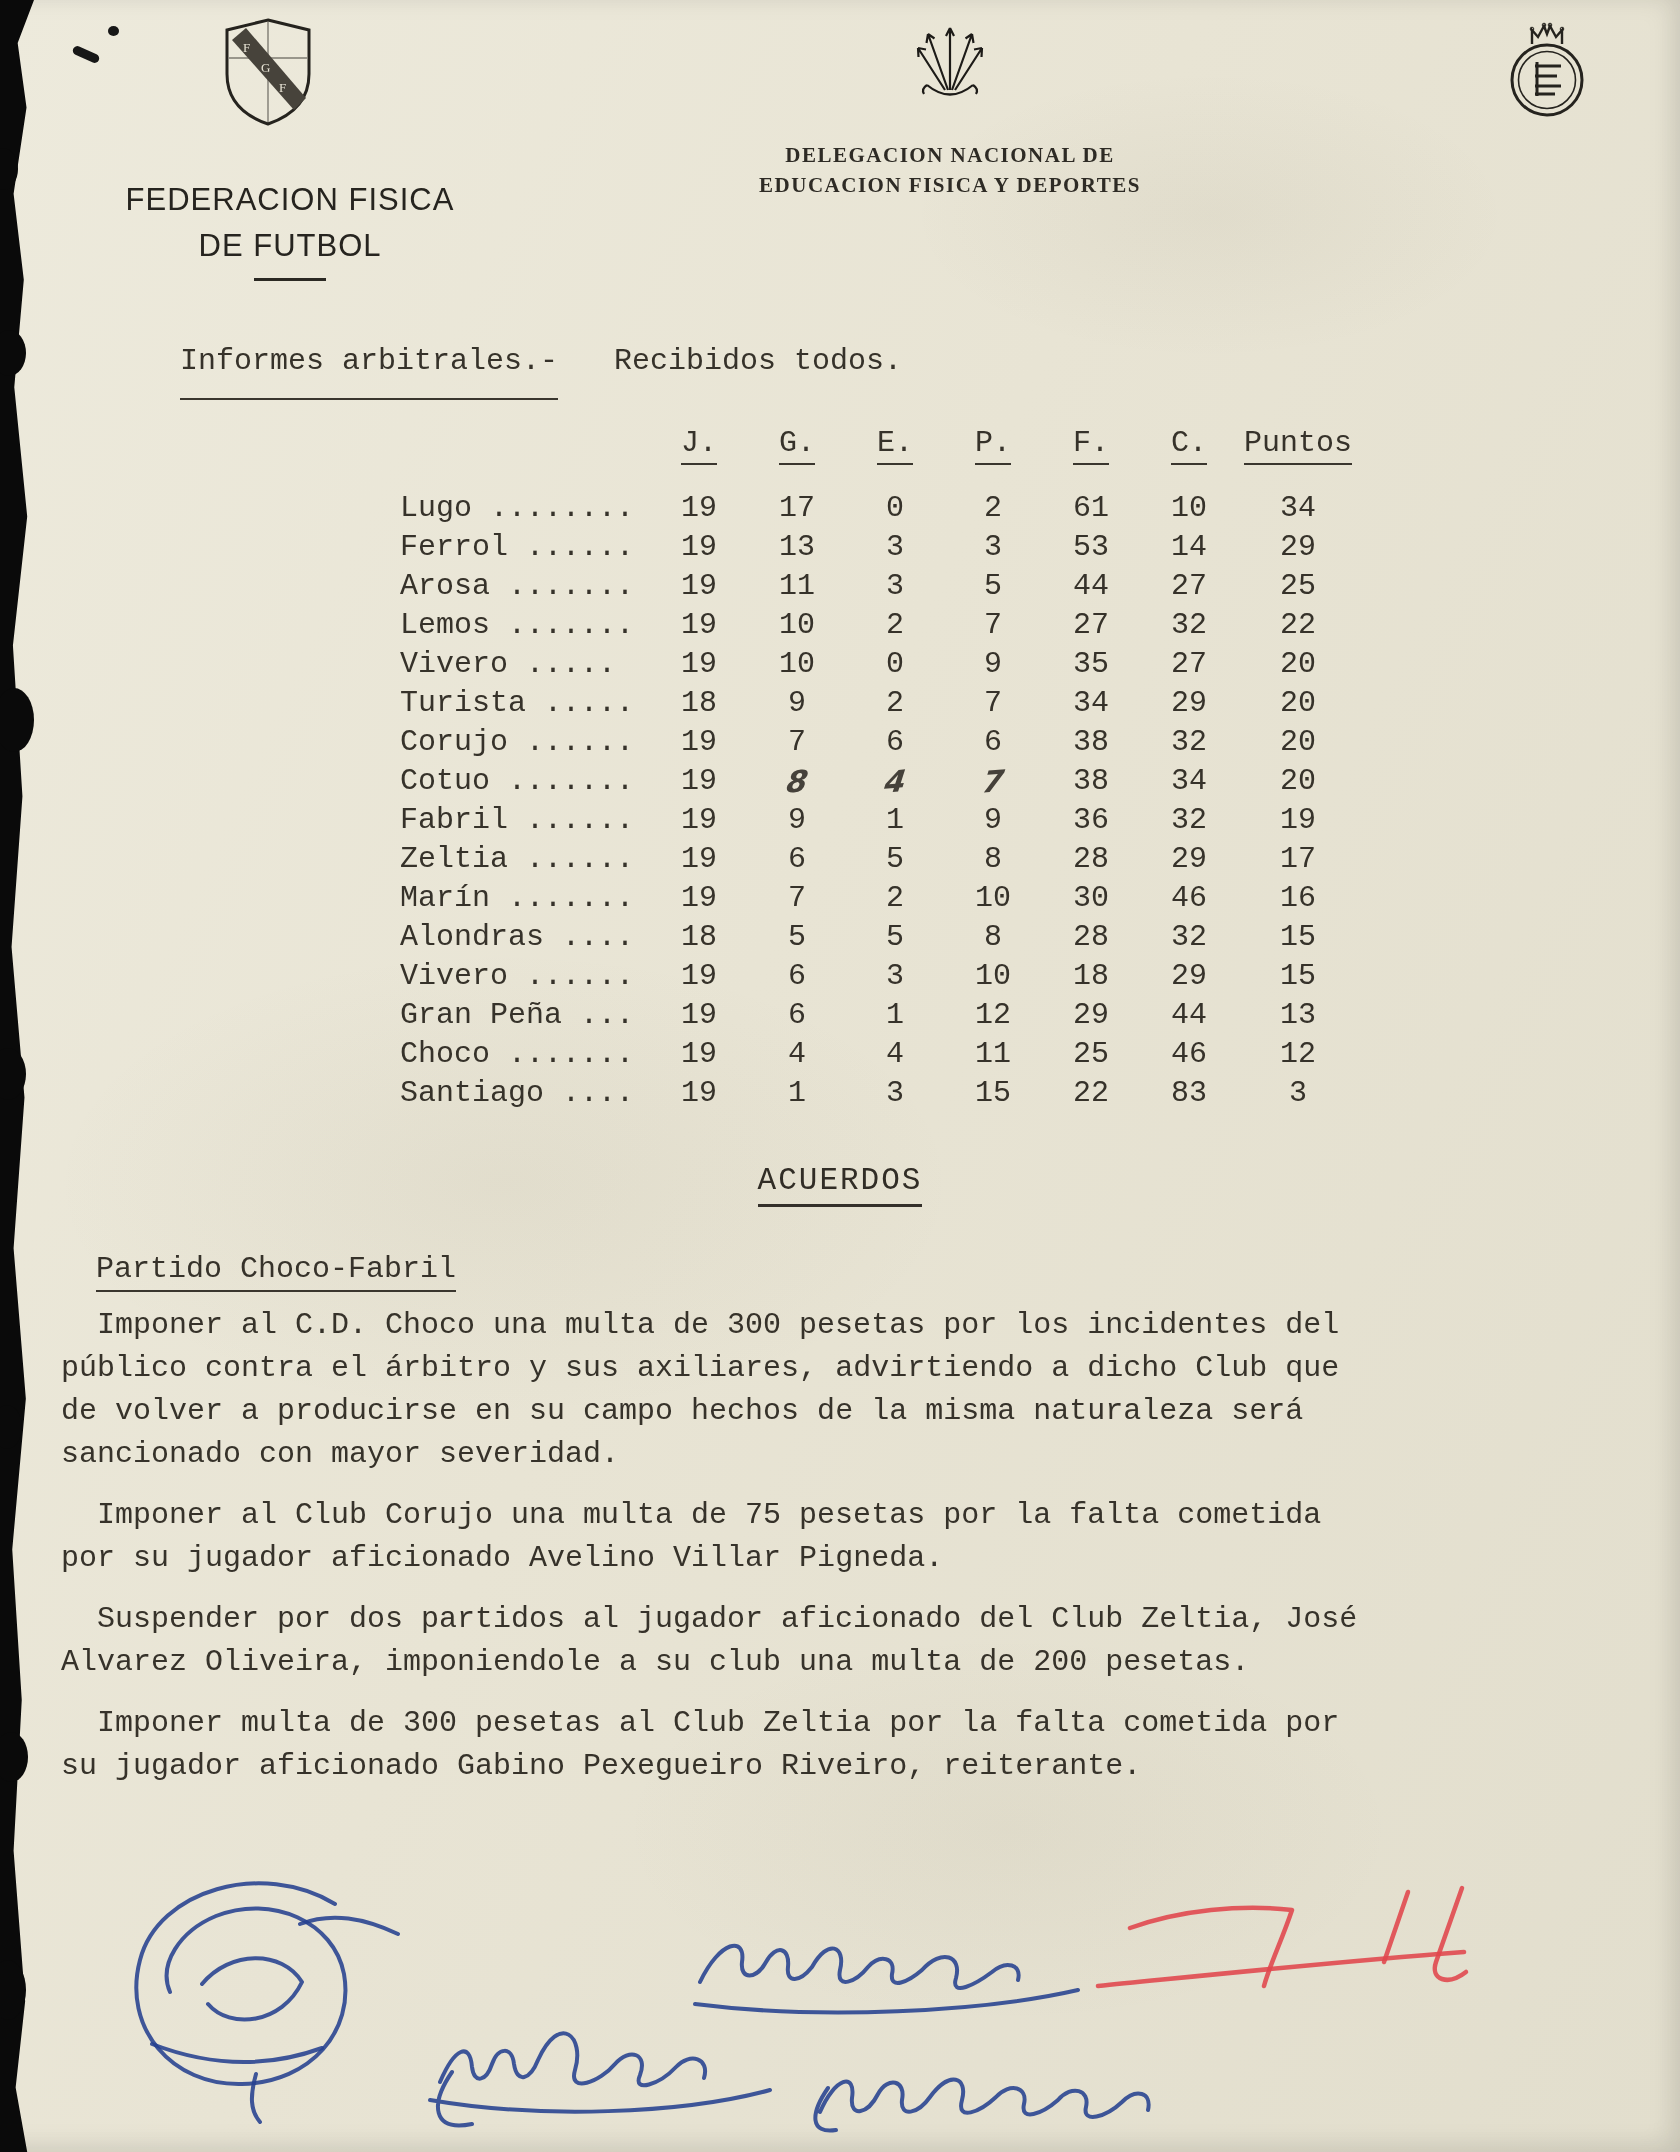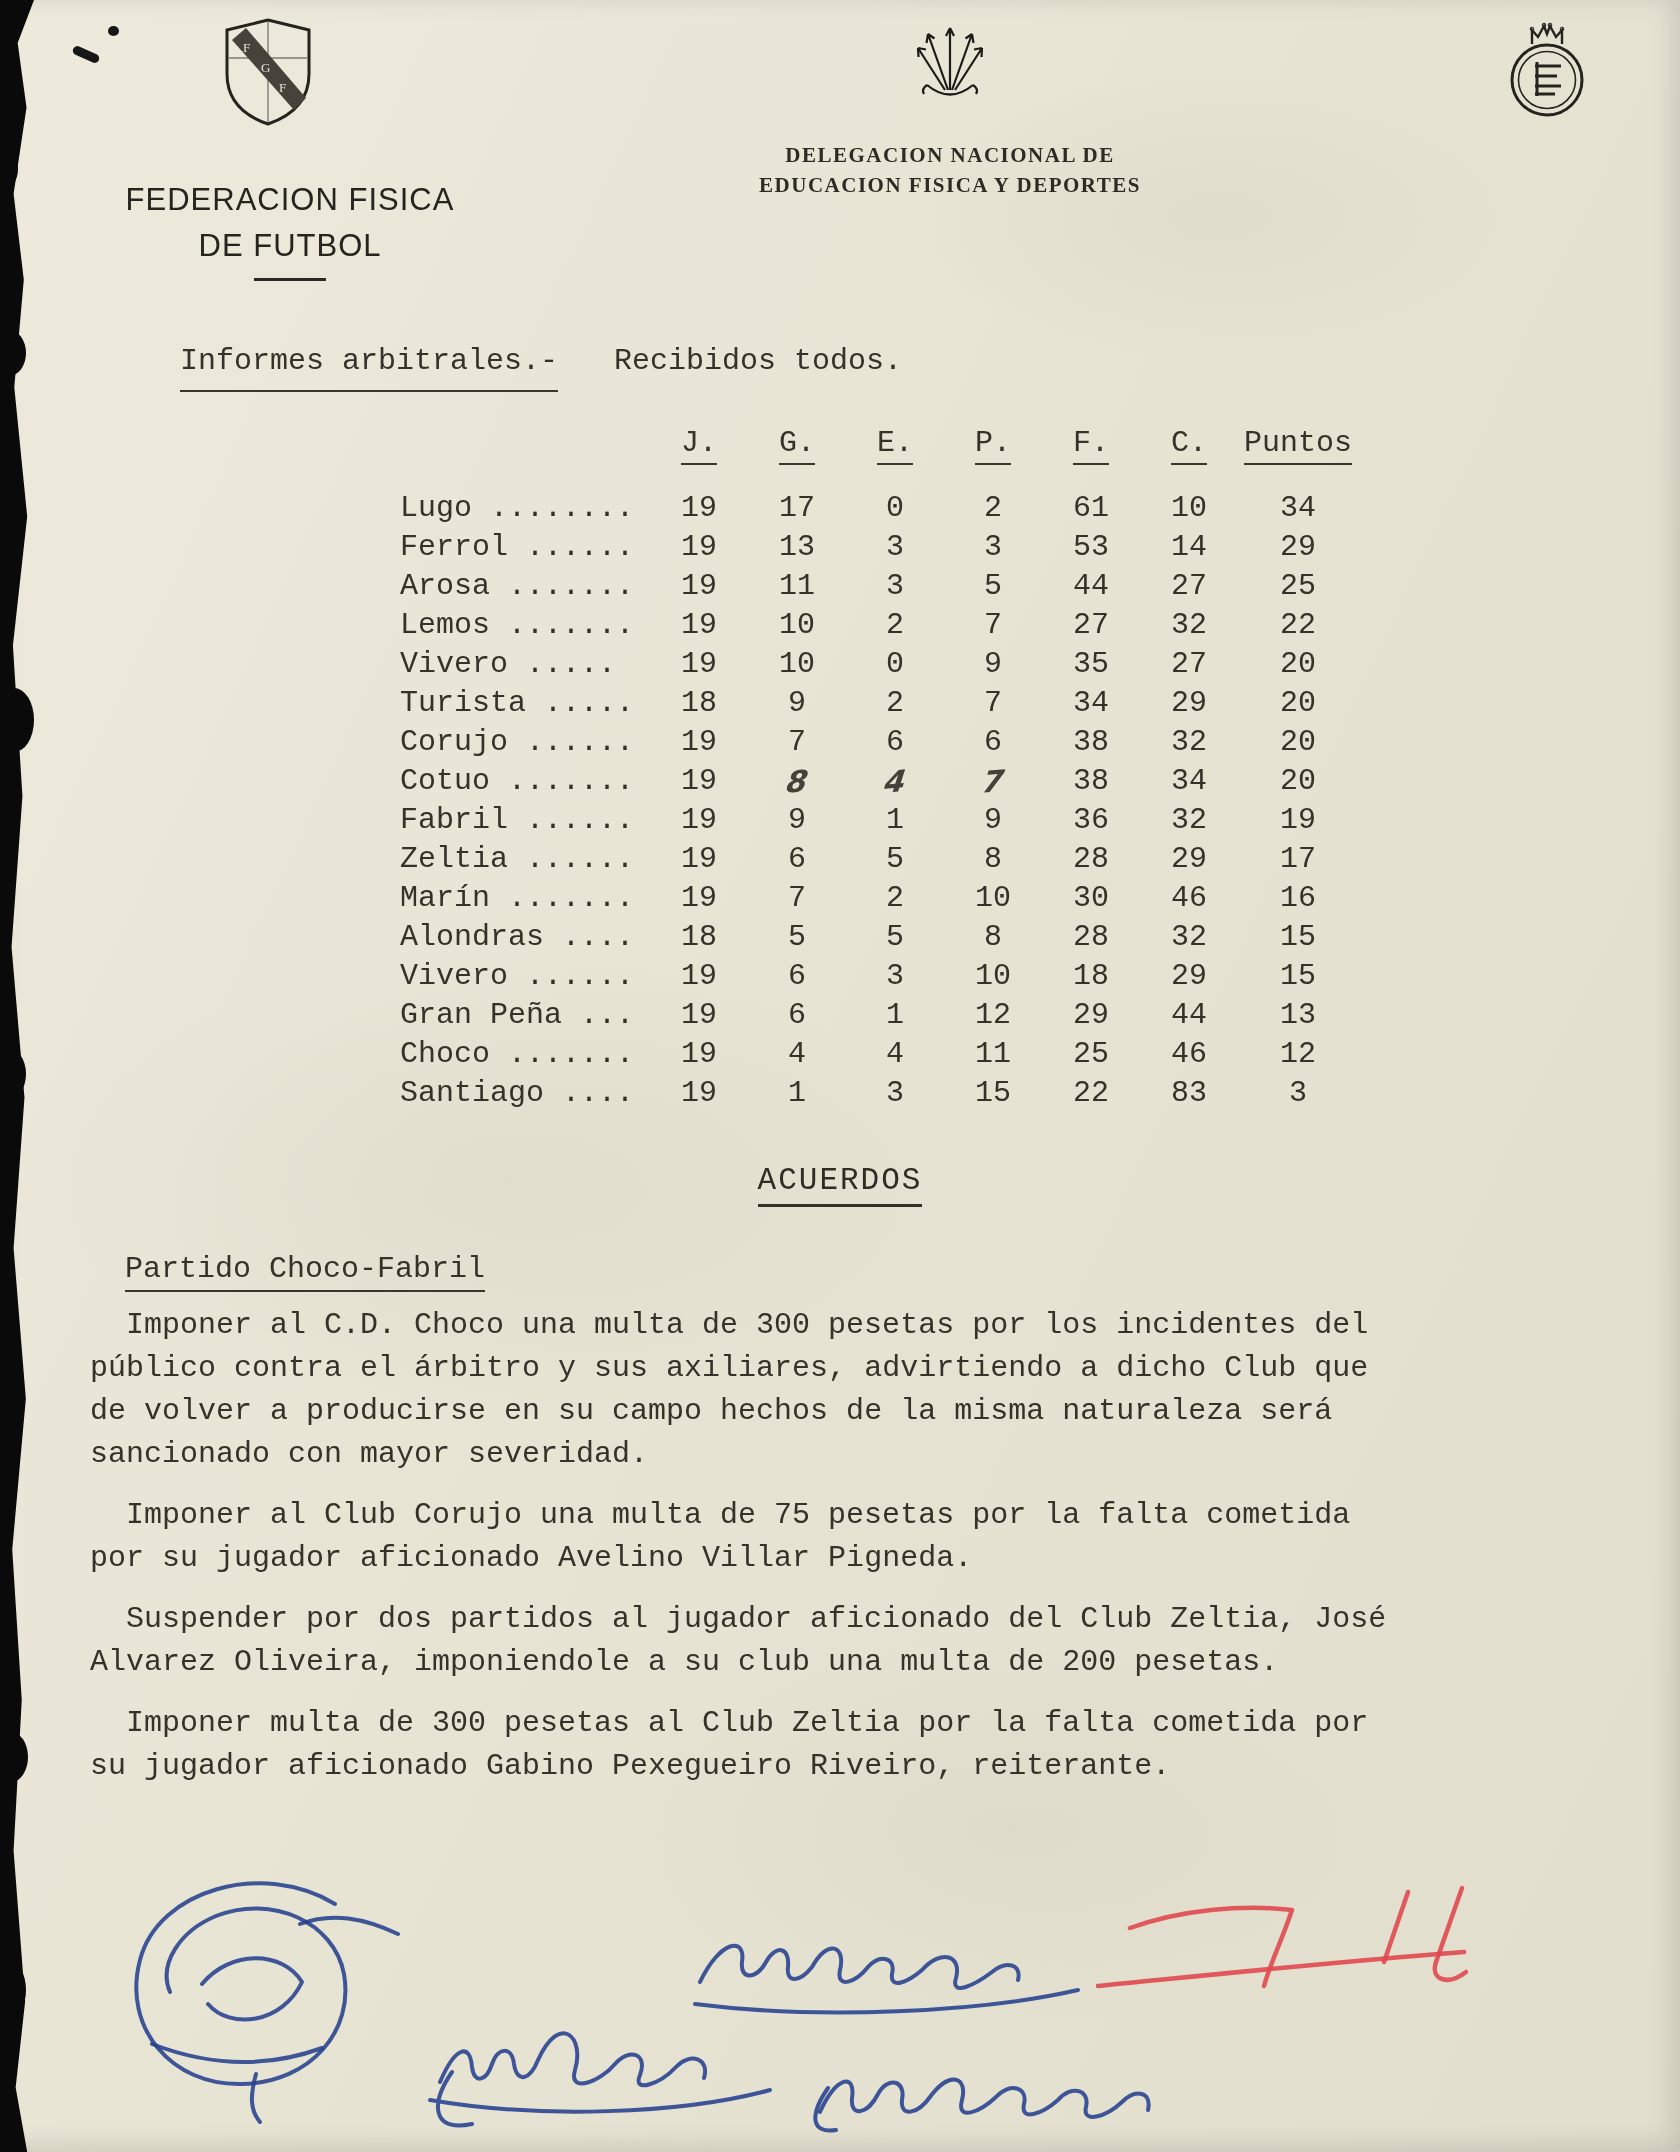--- a/index.html
+++ b/index.html
@@ -24,32 +24,32 @@
   .hdr{position:relative;height:330px;}
   .logo{position:absolute;}
   .org-block{position:absolute;left:90px;top:182px;width:400px;text-align:center;
     font-family:"Liberation Sans", sans-serif;color:#26241f;font-size:31px;letter-spacing:1px;}
   .org-block .l2{margin-top:10px;}
   .org-rule{width:72px;height:3px;background:#2b2923;margin:14px auto 0;}
   .delegation{position:absolute;left:735px;top:140px;width:430px;text-align:center;
     font-family:Liberation Serif, serif;font-weight:bold;color:#2e2b25;
     font-size:21px;letter-spacing:1.5px;line-height:30px;}
   .report{margin:14px 0 0 180px;font-size:30px;}
-  .report-label{border-bottom:2px solid #3a362e;padding-bottom:12px;}
+  .report-label{border-bottom:2px solid #3a362e;padding-bottom:20px;}
   .report-value{margin-left:56px;}
   .title-wrap{text-align:center;margin-top:54px;}
   .doc-title{font-size:31px;letter-spacing:2px;border-bottom:3px solid #34302a;padding-bottom:6px;color:#312d26;}
   .table-wrap{margin:46px 0 0 400px;font-size:30px;}
   .trow{display:grid;grid-template-columns:250px 98px 98px 98px 98px 98px 98px 120px;height:39px;line-height:39px;}
   .thead{margin-bottom:26px;}
   .num{text-align:center;}
   .hu{border-bottom:2px solid #3a362e;padding-bottom:3px;}
   .hand{display:inline-block;font-family:"DejaVu Sans", sans-serif;font-style:italic;font-weight:bold;
         transform:skewX(-12deg) rotate(-5deg);color:#45413a;}
-  .content{margin-left:90px;}
+  .content{margin-left:61px;}
   .sec-heading{margin:54px 0 0 35px;font-size:30px;font-weight:normal;}
   .sec-heading span{border-bottom:2px solid #3a362e;padding-bottom:4px;}
   .para{max-width:1330px;margin:18px 0 0;text-indent:2ch;line-height:43px;font-size:30px;}
   .sigs{position:absolute;left:0;top:1832px;z-index:4;}
   .sigs path{fill:none;stroke-linecap:round;stroke-linejoin:round;opacity:0.88;}
   .sig-b{stroke-width:4px;}
   .sig-r{stroke-width:4.5px;}
   .logo svg{display:block;}
 </style>
 </head>

